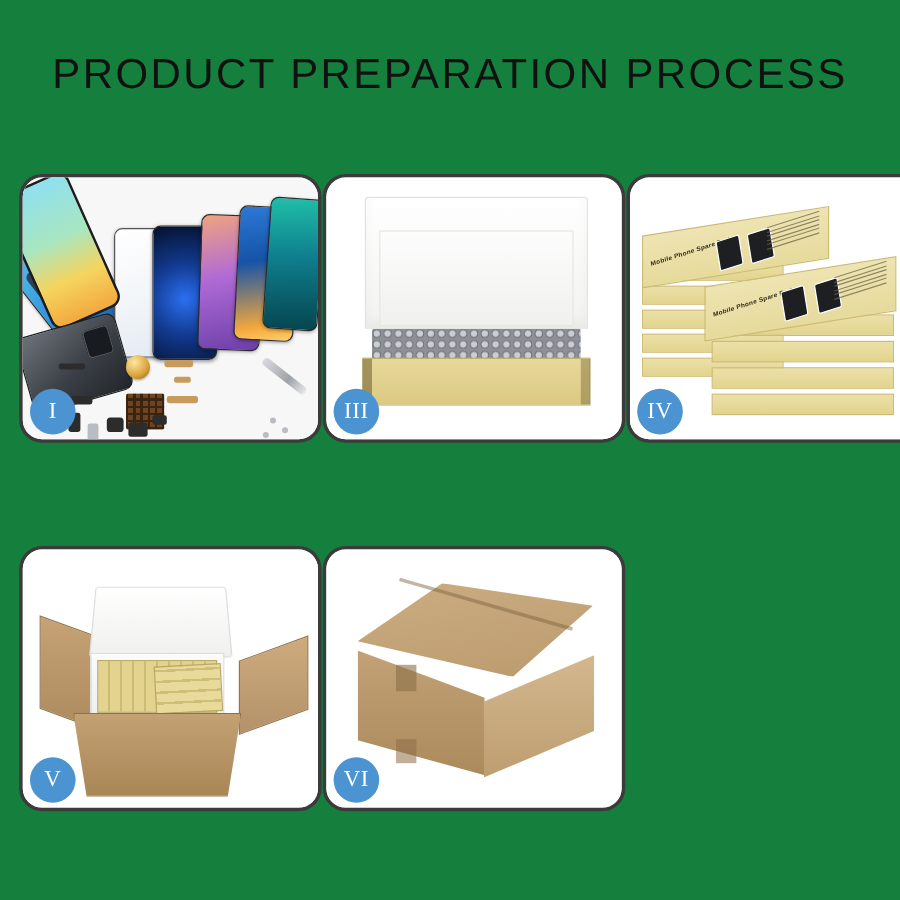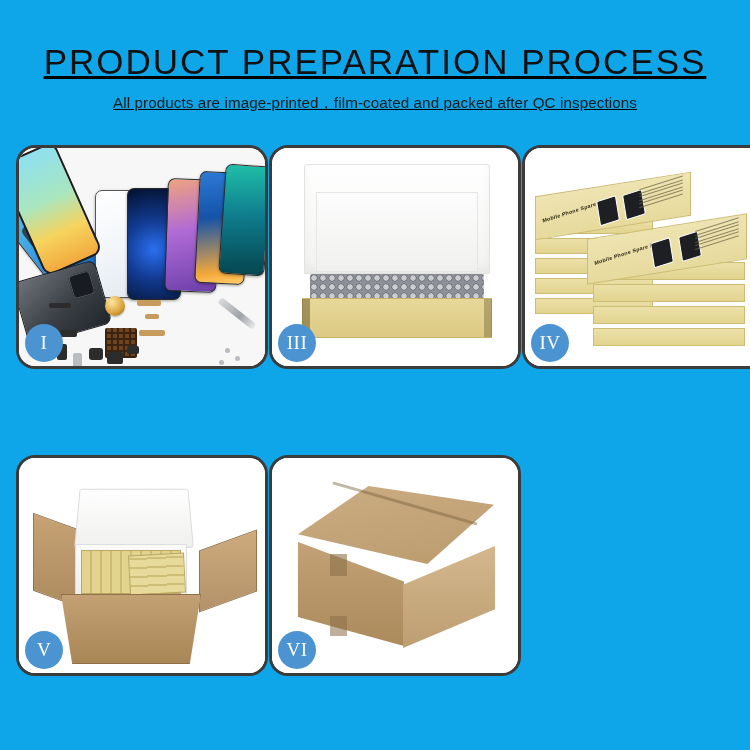--- a/index.html
+++ b/index.html
@@ -2,21 +2,21 @@
 <html><head>
 <meta charset="utf-8">
 <style>
   * { box-sizing: border-box; margin: 0; padding: 0; }
   html, body {
     width: 750px; height: 750px;
     background: #ffffff;
     font-family: "Liberation Sans", sans-serif;
     overflow: hidden;
   }
-  .page { position: relative; width: 750px; height: 750px; background: #0ea5e9; text-decoration: underline; }
+  .page { position: relative; width: 750px; height: 750px; background: #15803d; }
 
   
   .header { padding-top: 42px; text-align: center; }
   .title {
     font-size: 35px;
     letter-spacing: 2.0px;
     font-weight: 400;
     color: #111;
     font-family: "Liberation Sans", sans-serif;
     white-space: nowrap;
@@ -307,21 +307,20 @@
     background: rgba(140,112,72,.55);
   }
 </style>
 </head>
 <body>
 
 <div class="page">
 
   <div class="header">
     <div class="title">PRODUCT PREPARATION PROCESS</div>
-    <div class="subtitle">All products are image-printed，film-coated and packed after QC inspections</div>
   </div>
 
   <div class="grid">
 
     <div class="panel">
       <div class="panel-inner p1">
         <div class="phone ph-a"></div>
         <div class="phone ph-glass"></div>
         <div class="phone ph-b"></div>
         <div class="phone ph-c"></div>

